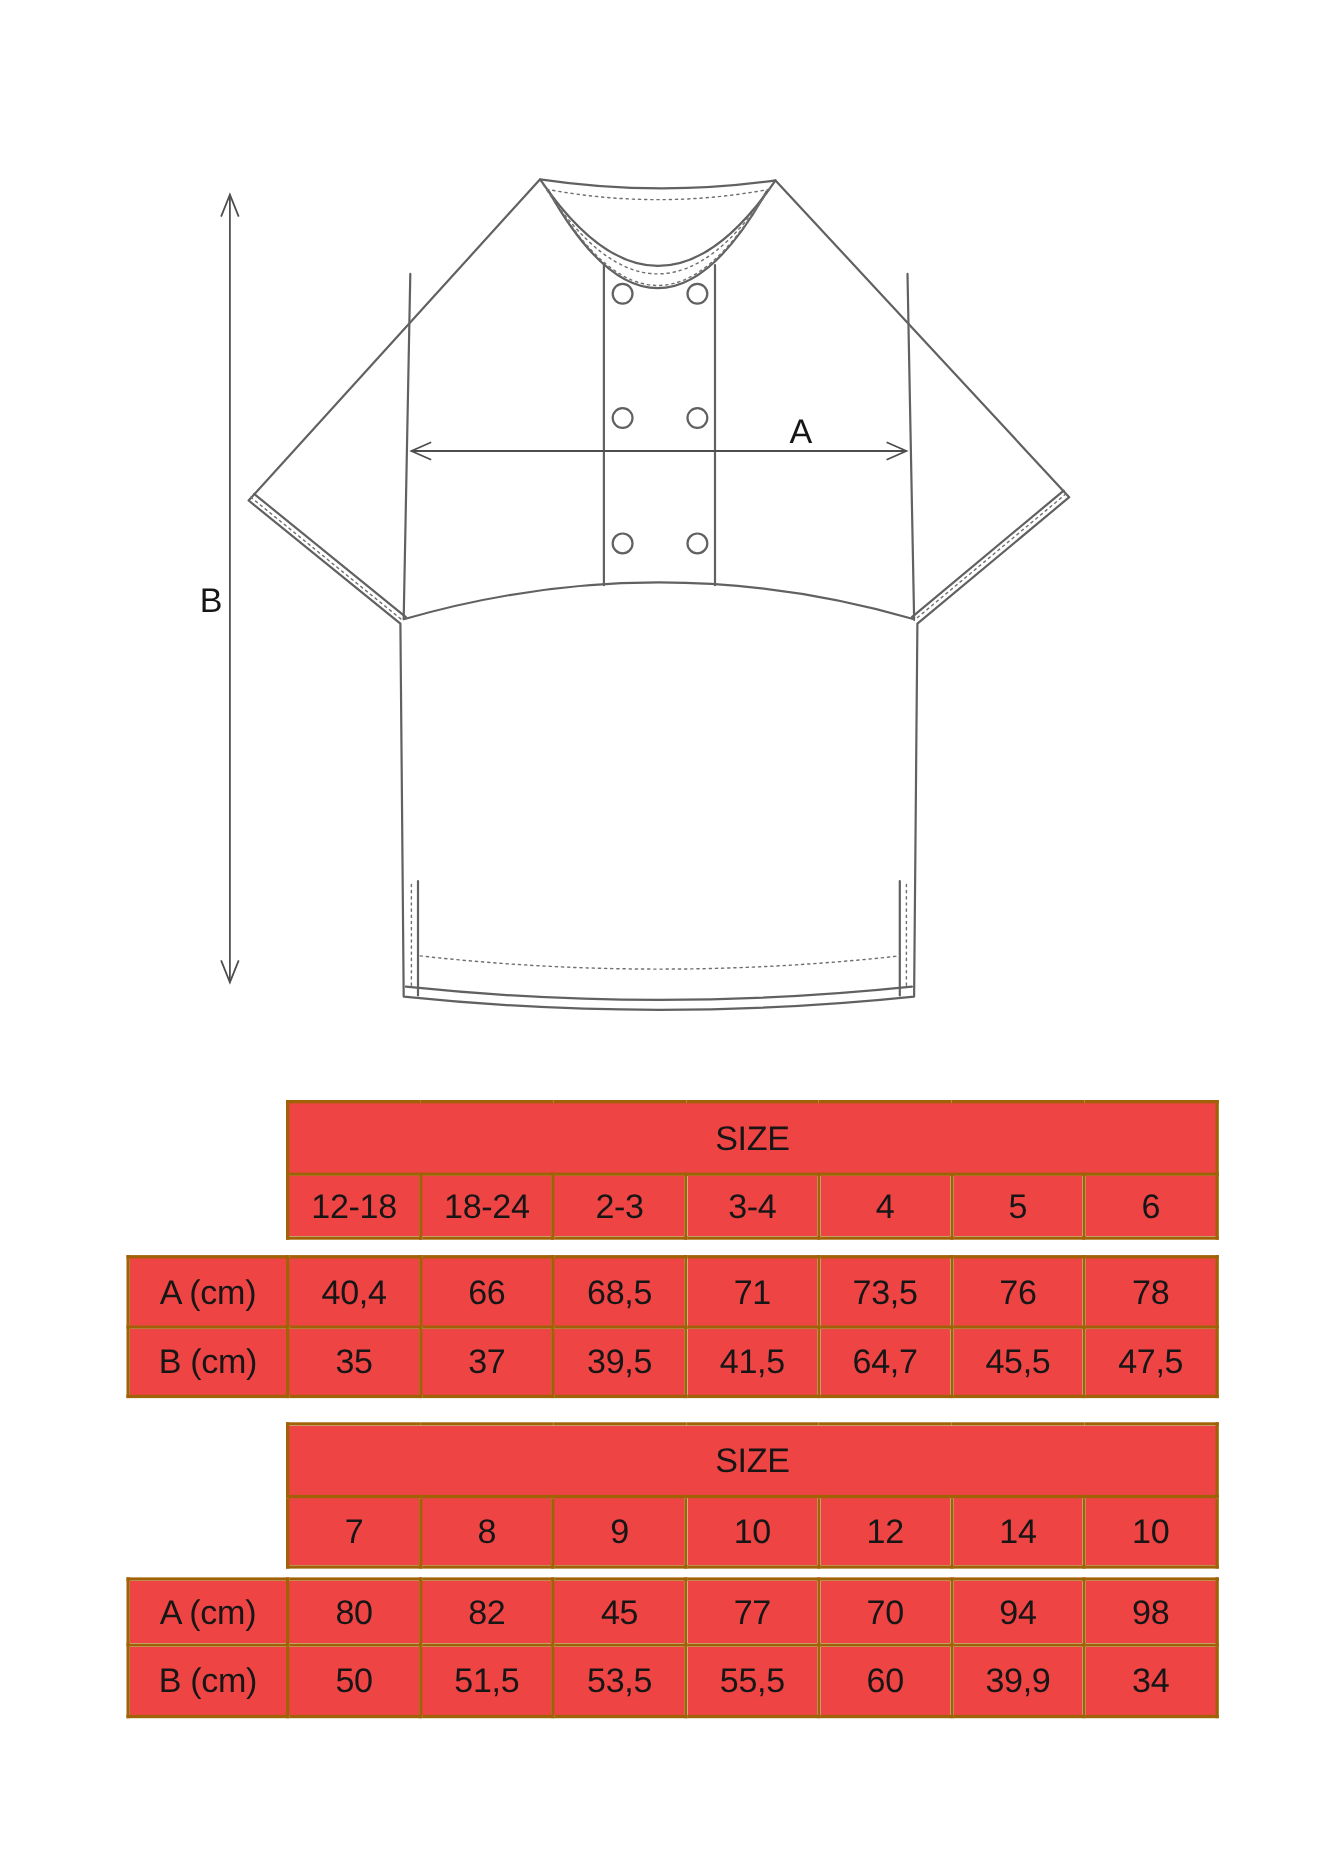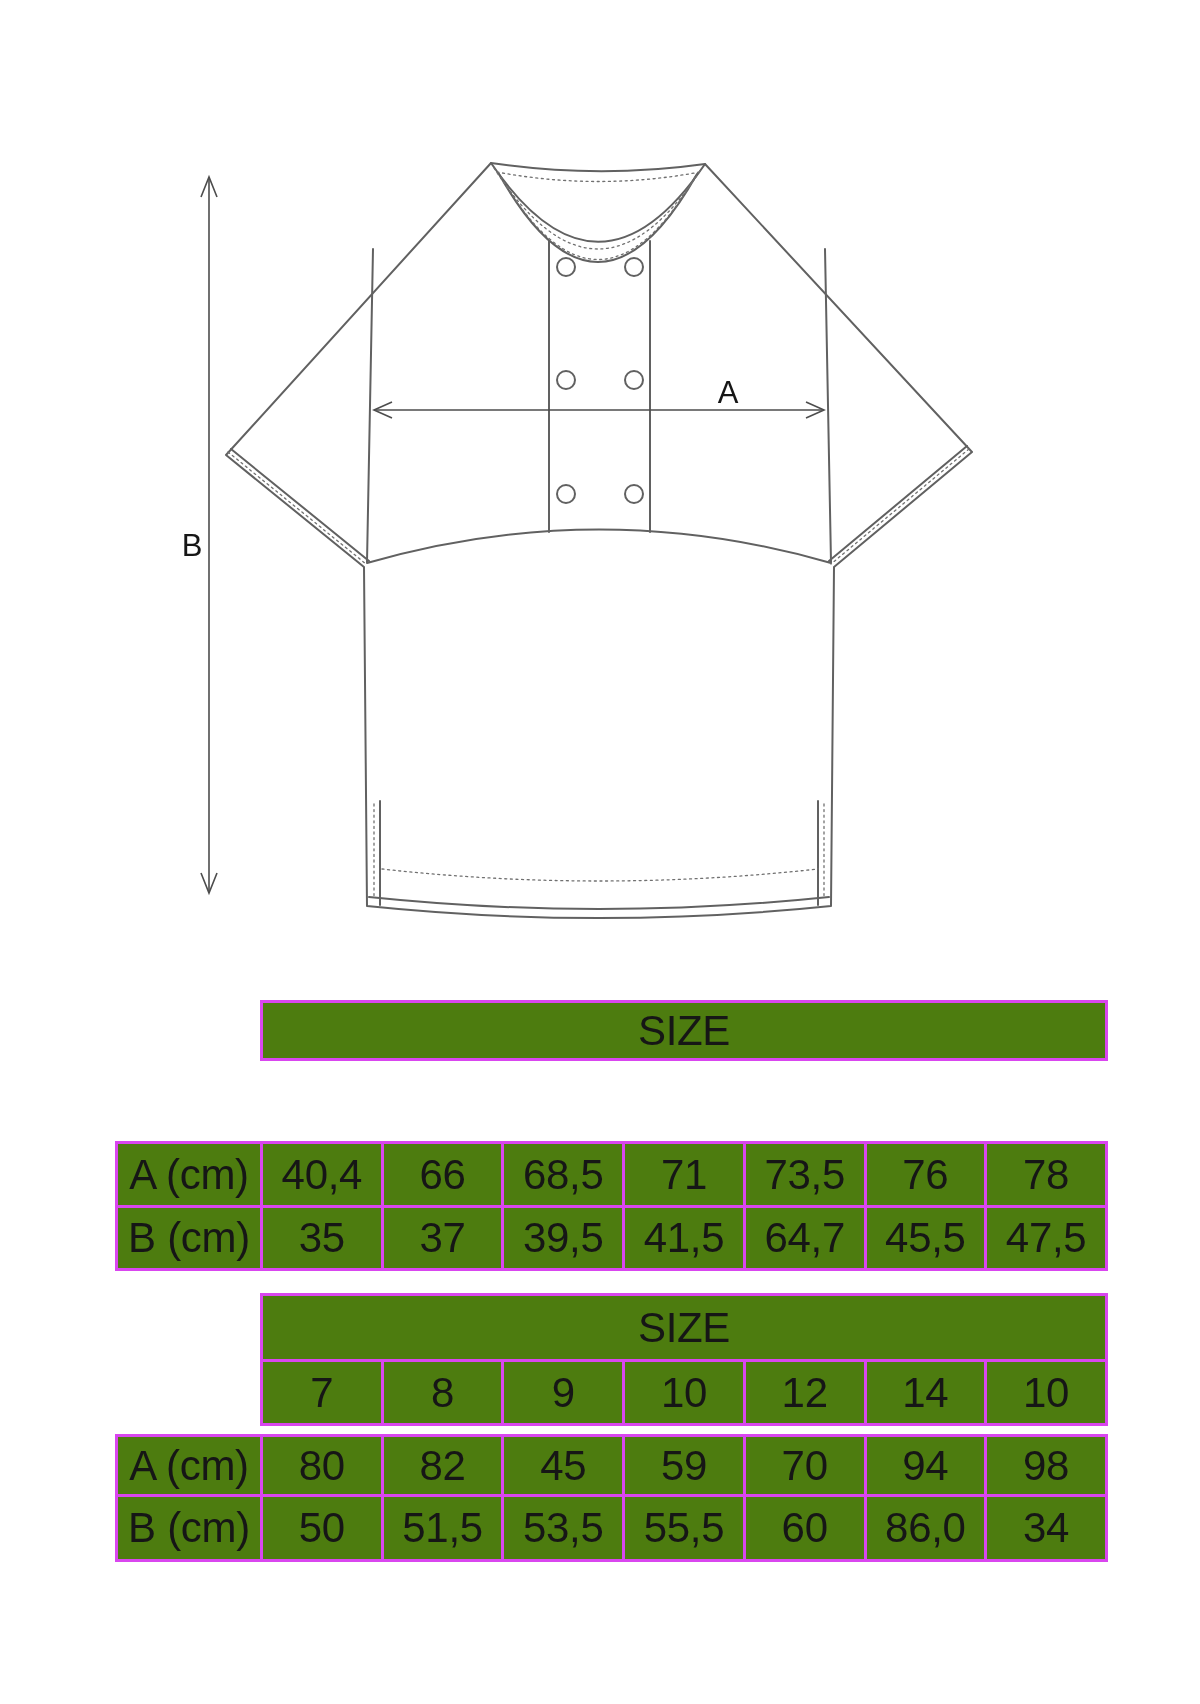--- a/index.html
+++ b/index.html
@@ -59,29 +59,29 @@
     text-anchor: middle;
   }
 
   
   table.size-table {
     position: absolute;
     border-collapse: collapse;
     table-layout: fixed;
   }
   table.size-table td {
-    border: 3px solid #d946ef;
+    border: 3px solid #a16207;
     text-align: center;
     vertical-align: middle;
-    font-size: 42px;
+    font-size: 31px;
     letter-spacing: -0.3px;
     color: #161616;
     padding: 0;
     overflow: hidden;
-    background: #4d7c0f;
+    background: #ef4444;
   }
   td.head-cell {
     font-size: 32px;
     letter-spacing: 1px;
   }
   #t1-upper { left: 260px; top: 1000px; width: 848px; }
   #t1-lower { left: 115px; top: 1141px; width: 993px; }
   #t2-upper { left: 260px; top: 1293px; width: 848px; }
   #t2-lower { left: 115px; top: 1434px; width: 993px; }
 
@@ -161,20 +161,29 @@
         <col>
         <col>
         <col>
         <col>
         <col>
       </colgroup>
     <tbody>
         <tr>
       <td class="head-cell" colspan="7">SIZE</td>
     </tr>
+    <tr>
+      <td>12-18</td>
+      <td>18-24</td>
+      <td>2-3</td>
+      <td>3-4</td>
+      <td>4</td>
+      <td>5</td>
+      <td>6</td>
+    </tr>
   </tbody>
     </table>
   <table class="size-table" id="t1-lower">
     <colgroup>
         <col class="lbl-col">
         <col>
         <col>
         <col>
         <col>
         <col>
@@ -240,31 +249,31 @@
         <col>
         <col>
         <col>
       </colgroup>
     <tbody>
         <tr>
       <td>A (cm)</td>
       <td>80</td>
       <td>82</td>
       <td>45</td>
-      <td>59</td>
+      <td>77</td>
       <td>70</td>
       <td>94</td>
       <td>98</td>
     </tr>
     <tr>
       <td>B (cm)</td>
       <td>50</td>
       <td>51,5</td>
       <td>53,5</td>
       <td>55,5</td>
       <td>60</td>
-      <td>86,0</td>
+      <td>39,9</td>
       <td>34</td>
     </tr>
   </tbody>
     </table>
 
 </div>
 
 </body></html>

